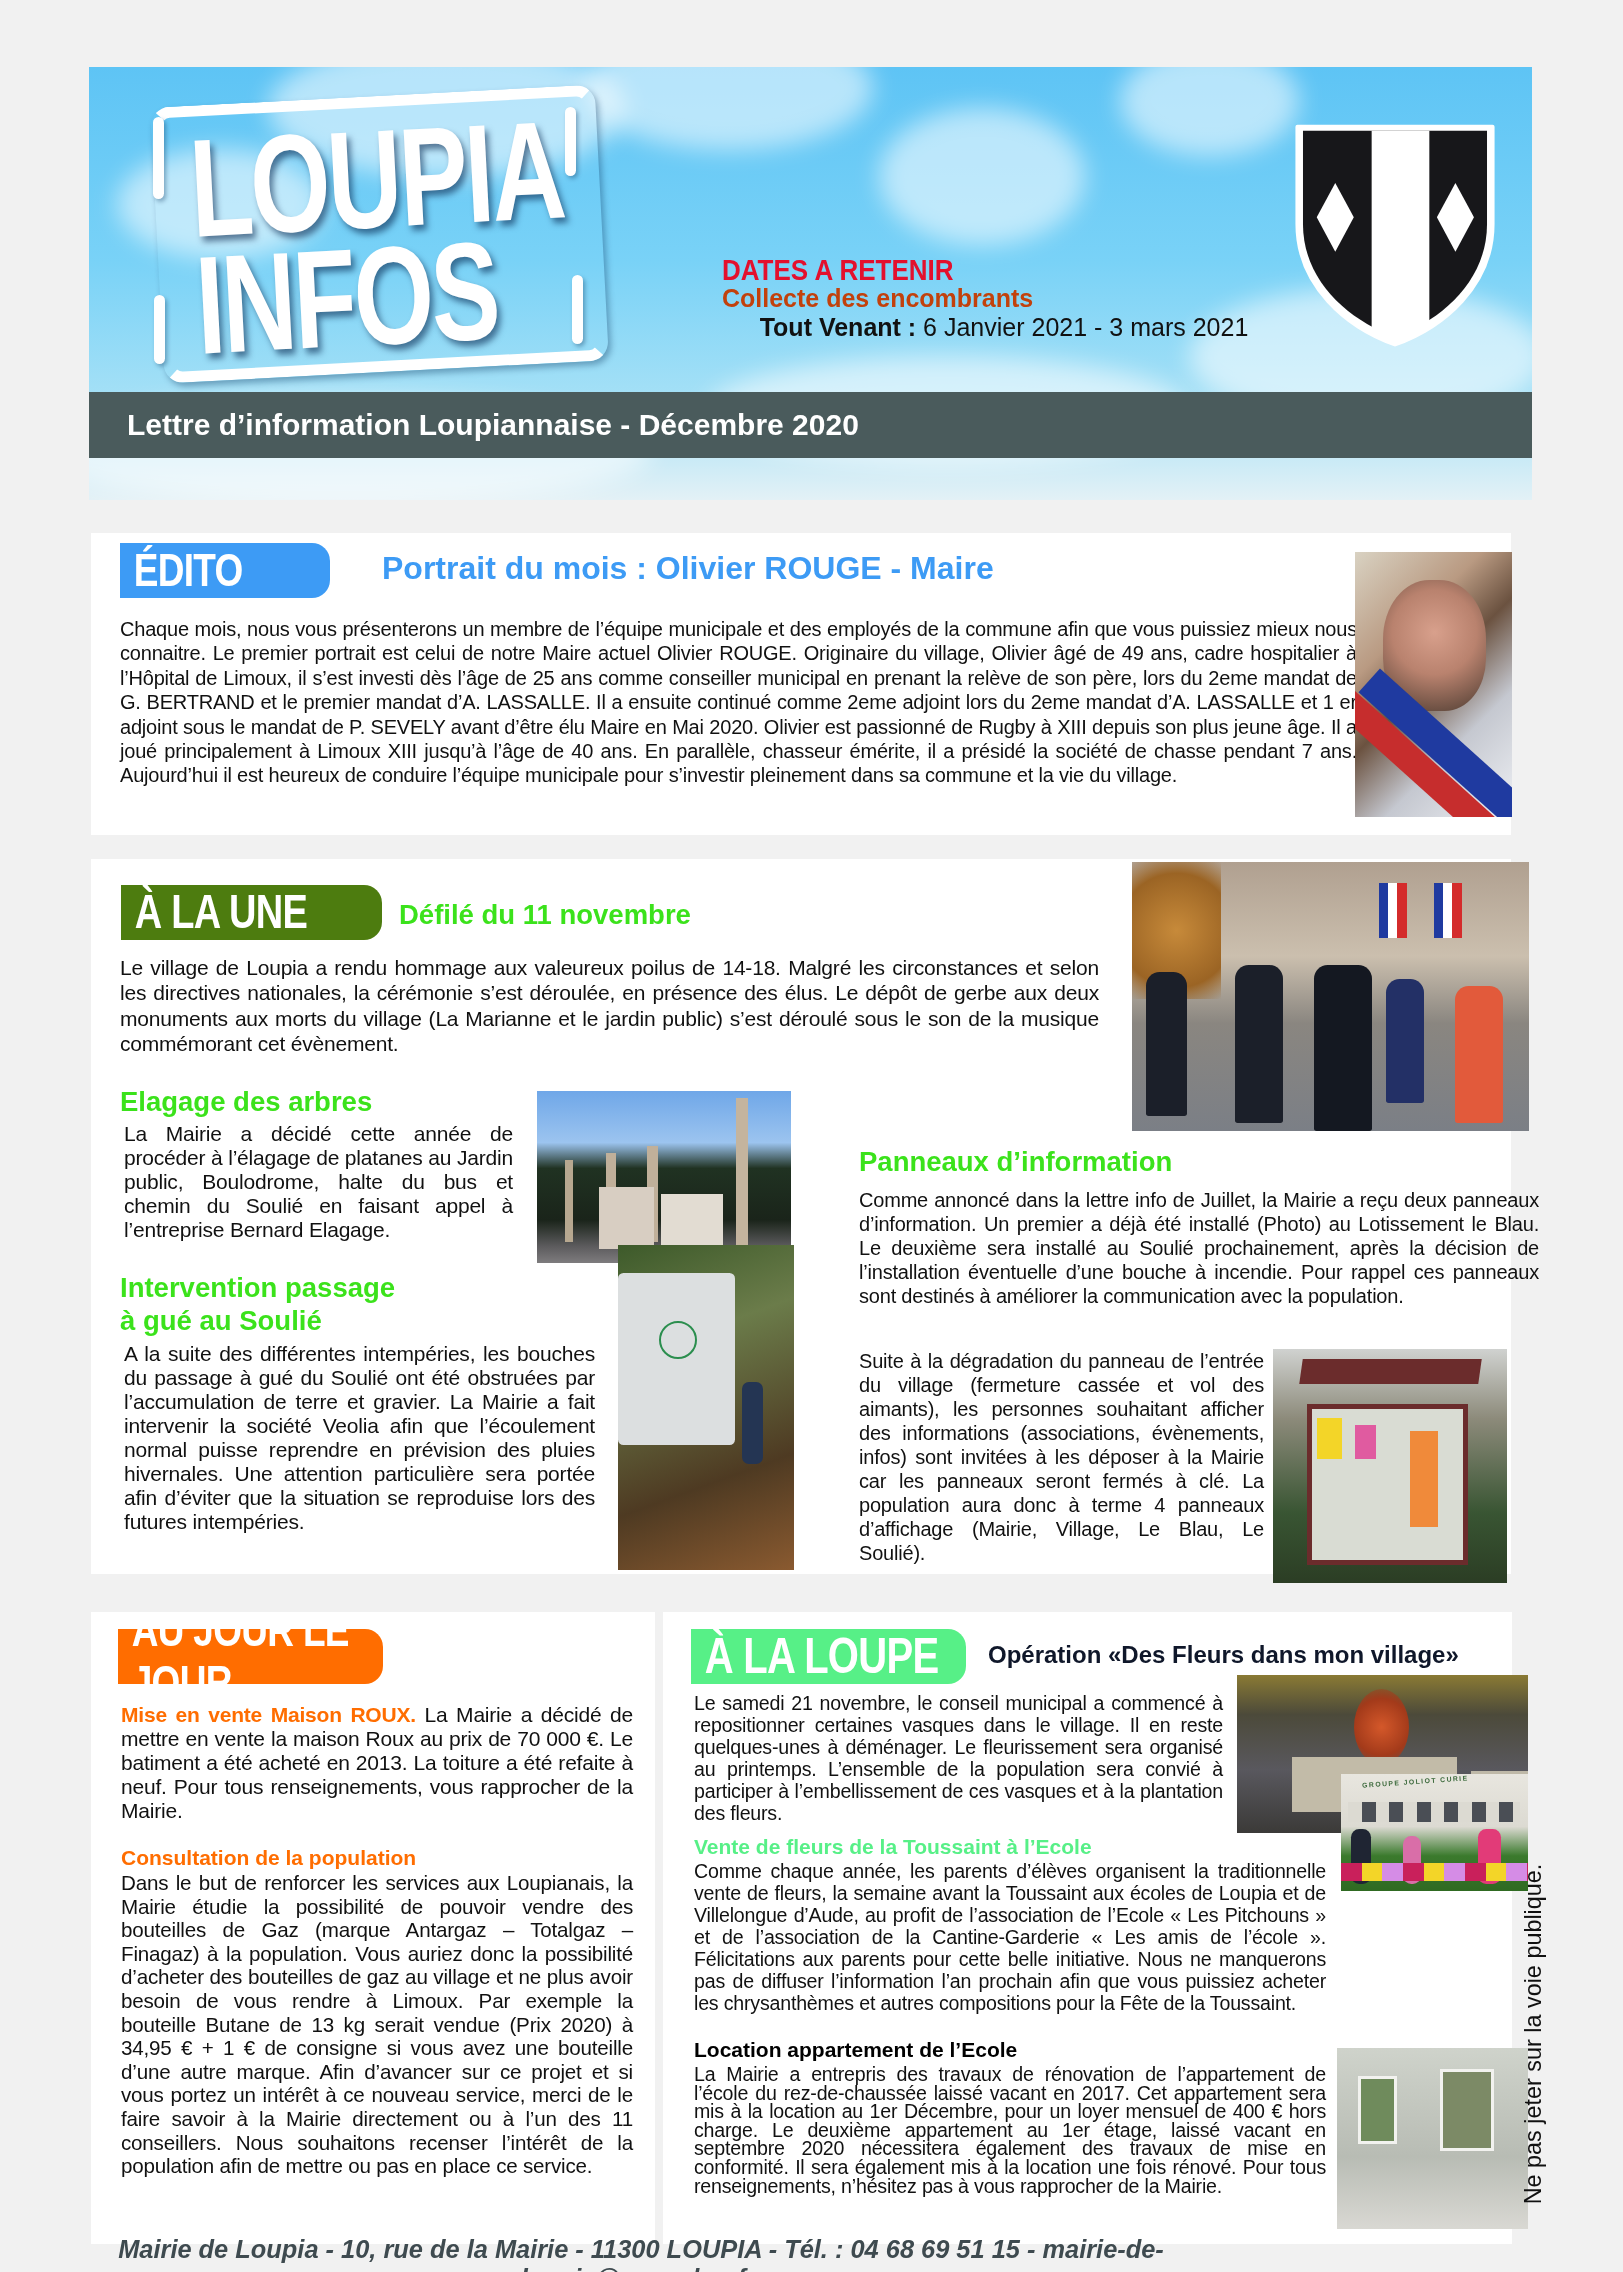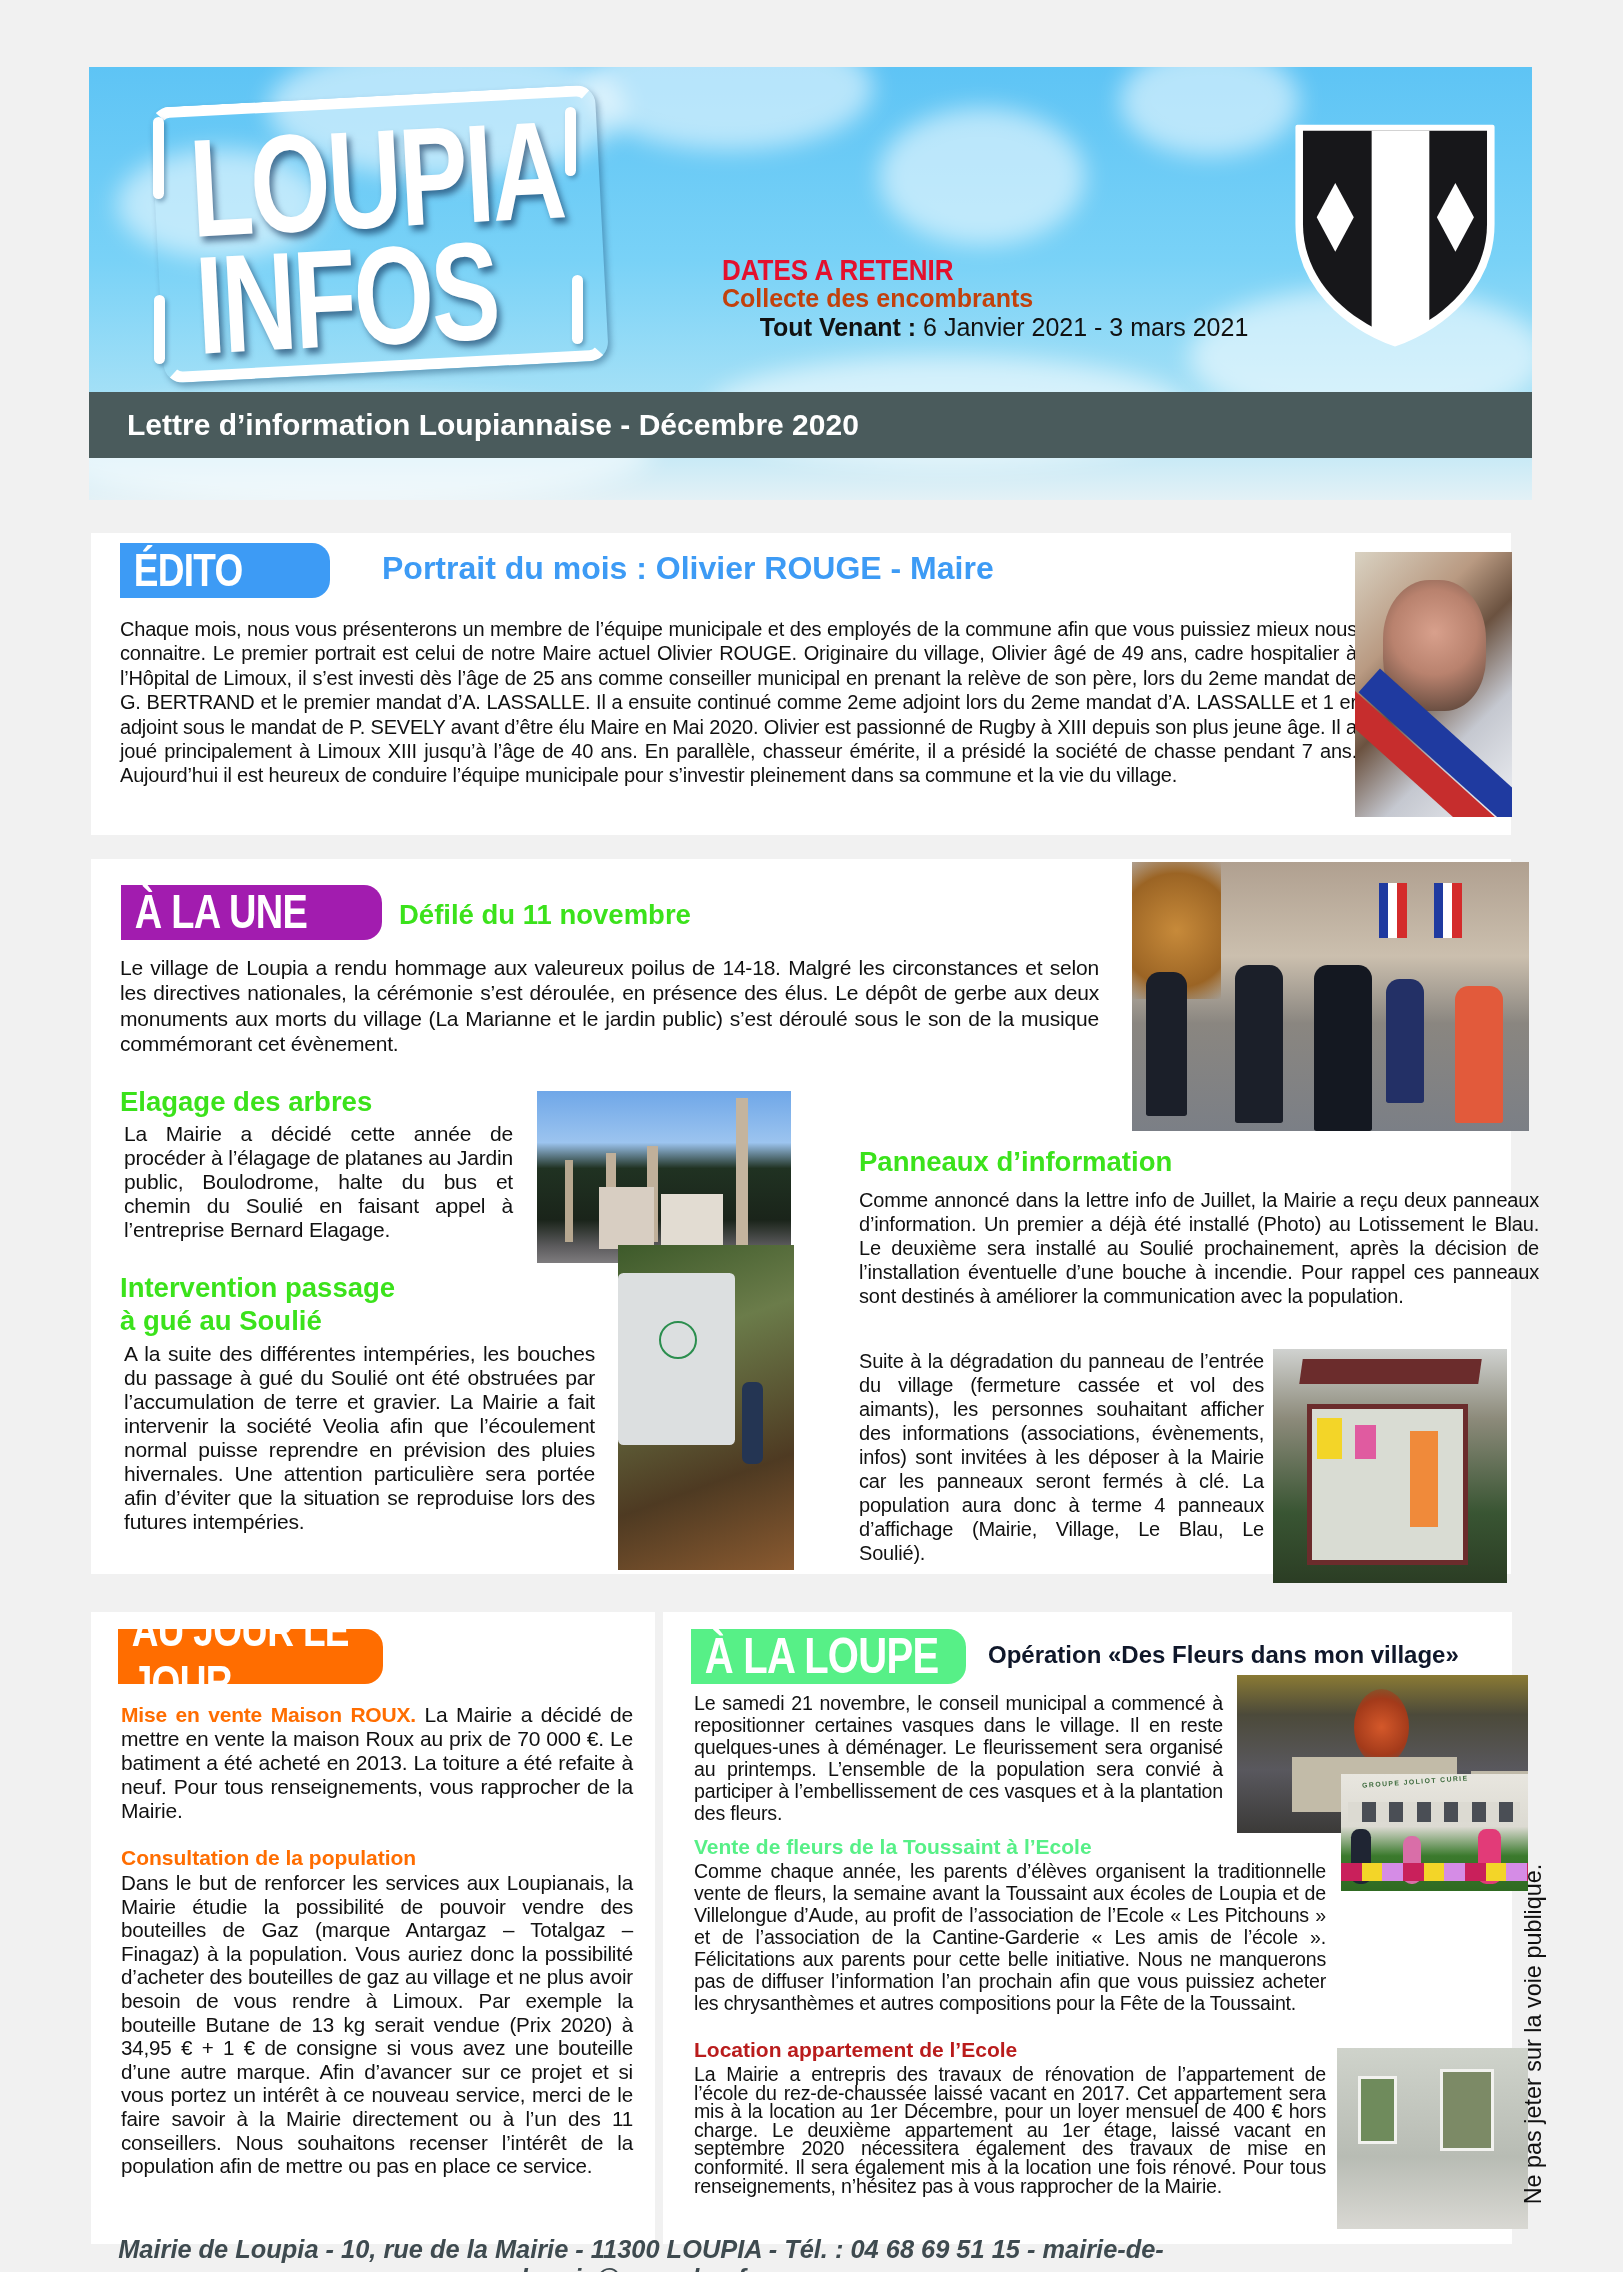--- a/index.html
+++ b/index.html
@@ -117,21 +117,21 @@
 </div>
 <div class="headline" style="left:350px;top:550px;font-size:32px;color:#3d9bf5;margin-left:32px;">Portrait du mois : Olivier ROUGE - Maire</div>
 <div class="body-text" style="left:120px;top:617px;width:1237px;font-size:20px;line-height:24.4px;">Chaque mois, nous vous présenterons un membre de l’équipe municipale et des employés de la commune afin que vous puissiez mieux nous connaitre. Le premier portrait est celui de notre Maire actuel Olivier ROUGE. Originaire du village, Olivier âgé de 49 ans, cadre hospitalier à l’Hôpital de Limoux, il s’est investi dès l’âge de 25 ans comme conseiller municipal en prenant la relève de son père, lors du 2eme mandat de G. BERTRAND et le premier mandat d’A. LASSALLE. Il a ensuite continué comme 2eme adjoint lors du 2eme mandat d’A. LASSALLE et 1 er adjoint sous le mandat de P. SEVELY avant d’être élu Maire en Mai 2020. Olivier est passionné de Rugby à XIII depuis son plus jeune âge. Il a joué principalement à Limoux XIII jusqu’à l’âge de 40 ans. En parallèle, chasseur émérite, il a présidé la société de chasse pendant 7 ans. Aujourd’hui il est heureux de conduire l’équipe municipale pour s’investir pleinement dans sa commune et la vie du village.</div>
 <div class="photo" style="left:1355px;top:552px;width:157px;height:265px;background:linear-gradient(135deg,#d9d2c2 0%,#b99a82 30%,#6b5240 48%,#c5c8d0 70%,#eef0f4 100%);">
   <div style="position:absolute;left:27.5px;top:27.5px;width:103px;height:131px;border-radius:45% 45% 40% 40%;background:radial-gradient(circle at 50% 40%,#d8a08c 0%,#b9826e 45%,#4a3a30 100%);"></div>
   <div style="position:absolute;left:-13.7px;top:186px;width:220px;height:32px;background:#1f3aa0;transform:rotate(42deg);"></div>
   <div style="position:absolute;left:-41px;top:206px;width:220px;height:27.5px;background:#c62d2d;transform:rotate(42deg);"></div>
 </div>
 
 <div class="panel" style="left:91px;top:859px;width:1420px;height:715px;"></div>
-<div class="tag" style="left:121px;top:885px;width:261px;height:55px;background:#a21caf;font-size:38px;">
+<div class="tag" style="left:121px;top:885px;width:261px;height:55px;background:#4d7c0f;font-size:38px;">
   <span>À LA UNE</span>
 </div>
 <div class="headline" style="left:399px;top:899px;font-size:27.5px;color:#3be21b;">Défilé du 11 novembre</div>
 <div class="body-text" style="left:120px;top:955px;width:979px;font-size:21px;line-height:25.4px;">Le village de Loupia a rendu hommage aux valeureux poilus de 14-18. Malgré les circonstances et selon les directives nationales, la cérémonie s’est déroulée, en présence des élus. Le dépôt de gerbe aux deux monuments aux morts du village (La Marianne et le jardin public) s’est déroulé sous le son de la musique commémorant cet évènement.</div>
 <div class="photo" style="left:1132px;top:862px;width:397px;height:269px;background:linear-gradient(180deg,#b0a090 0%,#cbbfae 35%,#8a8680 60%,#7b7f86 100%);">
   <div style="position:absolute;left:0;top:0;width:89px;height:137px;background:radial-gradient(circle,#c78a3a 0%,#9b6424 70%,transparent 100%);"></div>
   <div style="position:absolute;left:247px;top:20.6px;width:27.5px;height:55px;background:linear-gradient(90deg,#1f3aa0 33%,#fff 33% 66%,#d42b2b 66%);"></div>
   <div style="position:absolute;left:302px;top:20.6px;width:27.5px;height:55px;background:linear-gradient(90deg,#1f3aa0 33%,#fff 33% 66%,#d42b2b 66%);"></div>
   <div style="position:absolute;left:13.7px;top:110px;width:41px;height:144px;background:#1b1f29;border-radius:13.7px 13.7px 2.7px 2.7px;"></div>
   <div style="position:absolute;left:103px;top:103px;width:48px;height:158px;background:#1b1f29;border-radius:13.7px 13.7px 2.7px 2.7px;"></div>
@@ -199,21 +199,21 @@
 <div class="body-text" style="left:694px;top:1860px;width:632px;font-size:19.6px;line-height:22px;">Comme chaque année, les parents d’élèves organisent la traditionnelle vente de fleurs, la semaine avant la Toussaint aux écoles de Loupia et de Villelongue d’Aude, au profit de l’association de l’Ecole « Les Pitchouns » et de l’association de la Cantine-Garderie « Les amis de l’école ». Félicitations aux parents pour cette belle initiative. Nous ne manquerons pas de diffuser l’information l’an prochain afin que vous puissiez acheter les chrysanthèmes et autres compositions pour la Fête de la Toussaint.</div>
 <div class="photo" style="left:1341px;top:1774px;width:187px;height:117px;background:linear-gradient(180deg,#e8e6df 0%,#dcdad2 45%,#3b7a2d 70%,#2f6a22 100%);">
   <div style="position:absolute;left:20.6px;top:4.1px;font-size:6.9px;color:#3e6b3e;font-weight:bold;letter-spacing:1.4px;transform:rotate(-4deg);">GROUPE JOLIOT CURIE</div>
   <div style="position:absolute;left:6.9px;top:27.5px;width:172px;height:20.6px;background:repeating-linear-gradient(90deg,#dcdad2 0 13.7px,#4a4e55 13.7px 27.5px);"></div>
   <div style="position:absolute;left:9.6px;top:55px;width:20.6px;height:55px;background:#1f2533;border-radius:8.2px;"></div>
   <div style="position:absolute;left:62px;top:62px;width:18px;height:48px;background:#d96ea8;border-radius:8.2px;"></div>
   <div style="position:absolute;left:137px;top:55px;width:23.4px;height:55px;background:#e23b78;border-radius:8.2px;"></div>
   <div style="position:absolute;left:0;top:89px;width:187px;height:18px;background:repeating-linear-gradient(90deg,#c9205b 0 20.6px,#f3d528 20.6px 41px,#d58ce6 41px 62px);"></div>
 </div>
 
-<div class="subhead" style="left:694px;top:2038px;font-size:21px;color:#b91c1c;">Location appartement de l’Ecole</div>
+<div class="subhead" style="left:694px;top:2038px;font-size:21px;color:#000000;">Location appartement de l’Ecole</div>
 <div class="body-text" style="left:694px;top:2065px;width:632px;font-size:19.6px;line-height:18.6px;">La Mairie a entrepris des travaux de rénovation de l’appartement de l’école du rez-de-chaussée laissé vacant en 2017. Cet appartement sera mis à la location au 1er Décembre, pour un loyer mensuel de 400 € hors charge. Le deuxième appartement au 1er  étage, laissé vacant en septembre 2020 nécessitera également des travaux de mise en conformité. Il sera également mis à la location une fois rénové. Pour tous renseignements, n’hésitez pas à vous rapprocher de la Mairie.</div>
 <div class="photo" style="left:1337px;top:2048px;width:191px;height:181px;background:linear-gradient(180deg,#cfd3cb 0%,#b8bcb4 60%,#d9d8d3 100%);">
   <div style="position:absolute;left:20.6px;top:27.5px;width:33px;height:62px;background:#6f8b5c;border:3.4px solid #f2f2ef;"></div>
   <div style="position:absolute;left:103px;top:20.6px;width:48px;height:76px;background:#7c8a66;border:3.4px solid #f2f2ef;"></div>
 </div>
 
 <div id="footer-text" class="abs">Mairie de Loupia - 10, rue de la Mairie - 11300 LOUPIA - Tél. : 04 68 69 51 15 - mairie-de-loupia@wanadoo.fr.</div>
 <div id="side-note" class="abs">
   <span>Ne pas jeter sur la voie publique.</span>
 </div>

